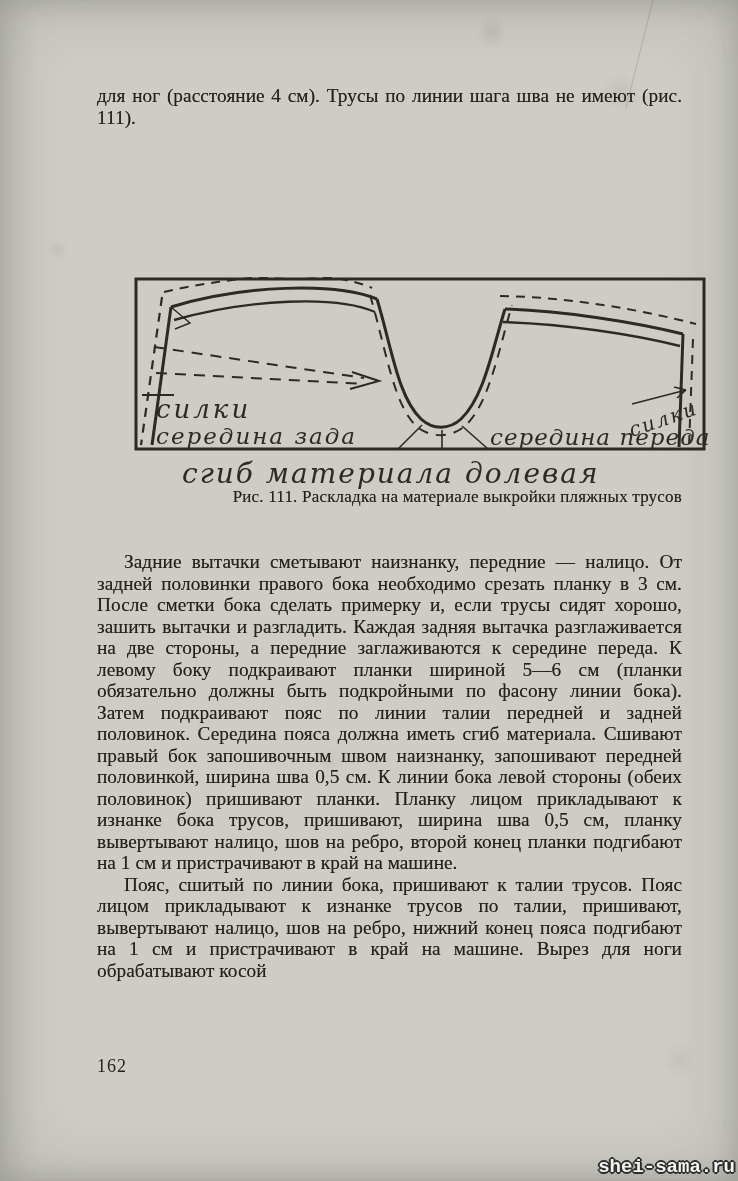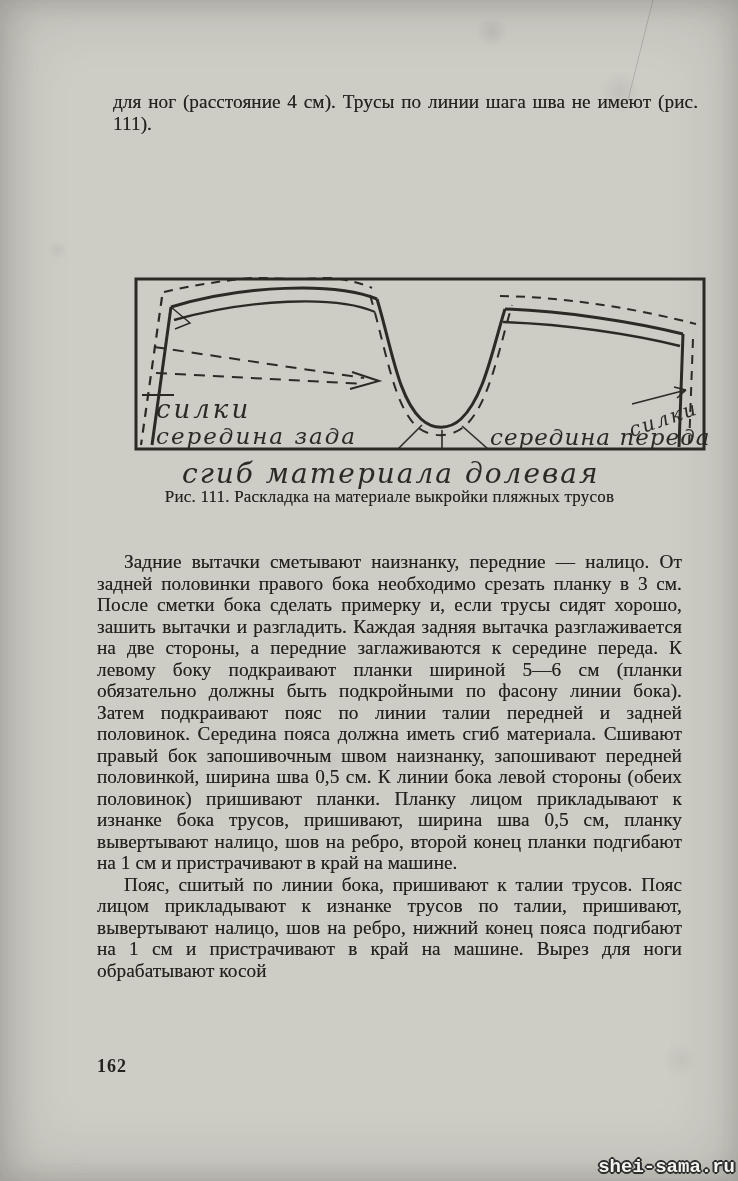--- a/index.html
+++ b/index.html
@@ -25,38 +25,38 @@
     background:rgba(50,50,45,.18);transform:rotate(14deg);
   }
   .textblock{
     position:absolute;left:97px;width:585px;
     font-size:19.3px;line-height:21.5px;
     text-align:justify;letter-spacing:.05px;
     text-shadow:0 0 .5px rgba(35,34,28,.55);
   }
   .textblock p{margin:0;}
   .textblock p.indent{text-indent:27px;}
-  #block-top{top:91px;margin-left:16px;}
+  #block-top{top:85px;}
   #block-bottom{top:551px;}
   .fig{position:absolute;left:98px;top:277px;width:574px;height:212px;margin-left:36px;}
   .fig svg{width:100%;height:100%;}
   .ln{stroke:#2b2a24;fill:none;}
   .hw{
     font-family:"DejaVu Serif", serif;font-style:italic;
     fill:#2b2a24;
   }
   .caption{
     position:absolute;left:97px;top:487px;width:585px;
-    font-size:17px;line-height:20px;text-align:center;
+    font-size:17px;line-height:20px;text-align:right;
     letter-spacing:.2px;
     text-shadow:0 0 .5px rgba(35,34,28,.5);
   }
   .pagenum{
     position:absolute;left:97px;top:1056px;
-    font-size:18px;letter-spacing:1px;font-weight:bold;
+    font-size:18px;letter-spacing:1px;
   }
   .watermark{
     position:absolute;right:3px;bottom:3px;
     font-family:Liberation Mono, monospace;
     font-size:19px;font-weight:bold;color:#f4f4f0;
     letter-spacing:0;
     text-shadow:
       -2px 0 0 #2e2e2e, 2px 0 0 #2e2e2e, 0 -2px 0 #2e2e2e, 0 2px 0 #2e2e2e,
       -1px -1px 0 #2e2e2e, 1px -1px 0 #2e2e2e, -1px 1px 0 #2e2e2e, 1px 1px 0 #2e2e2e;
   }

